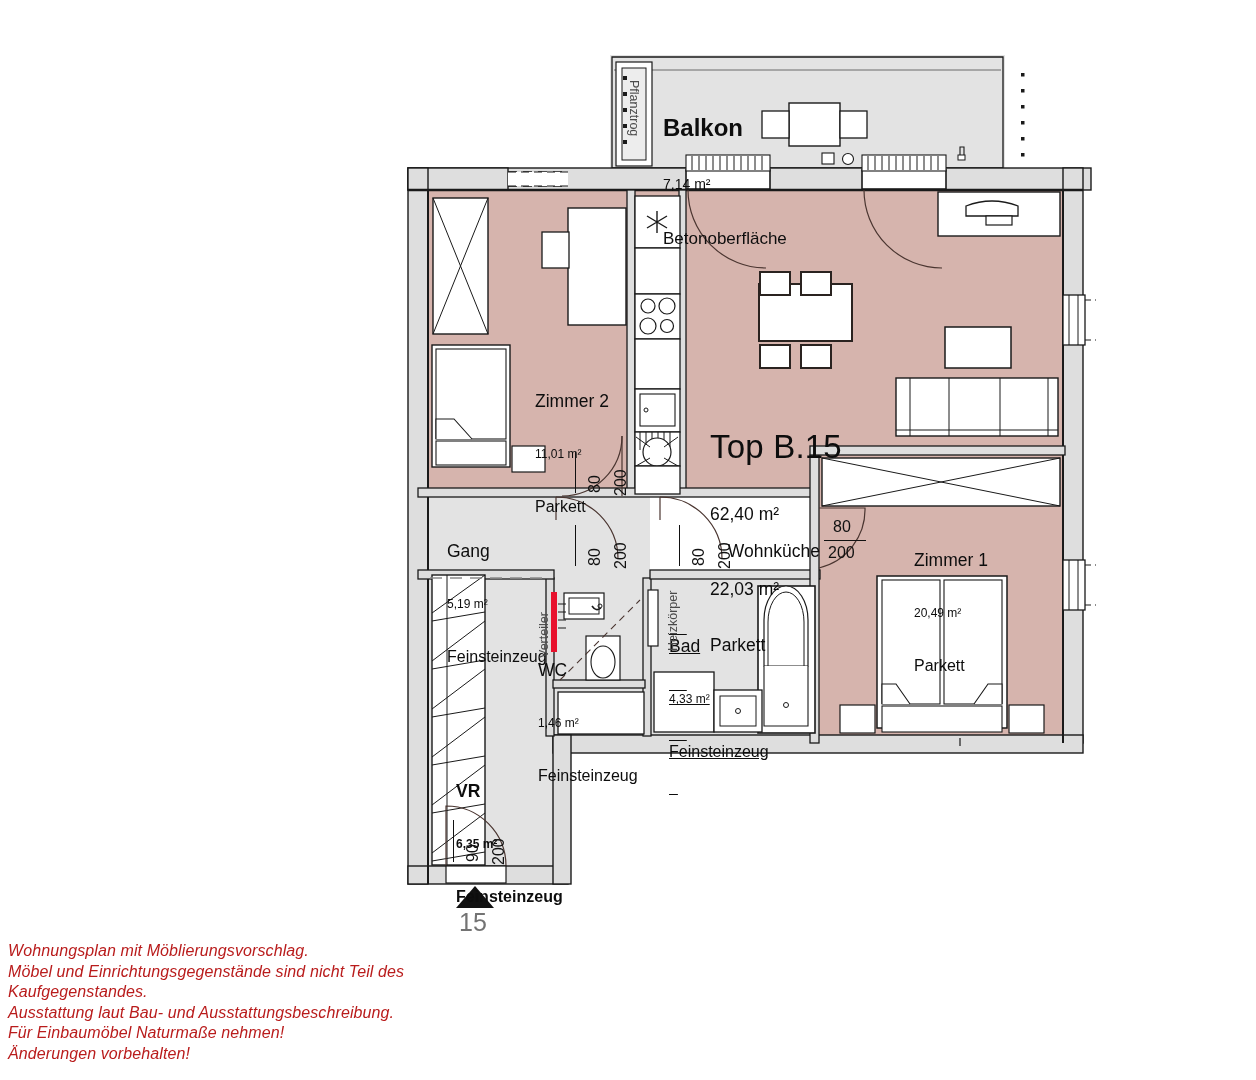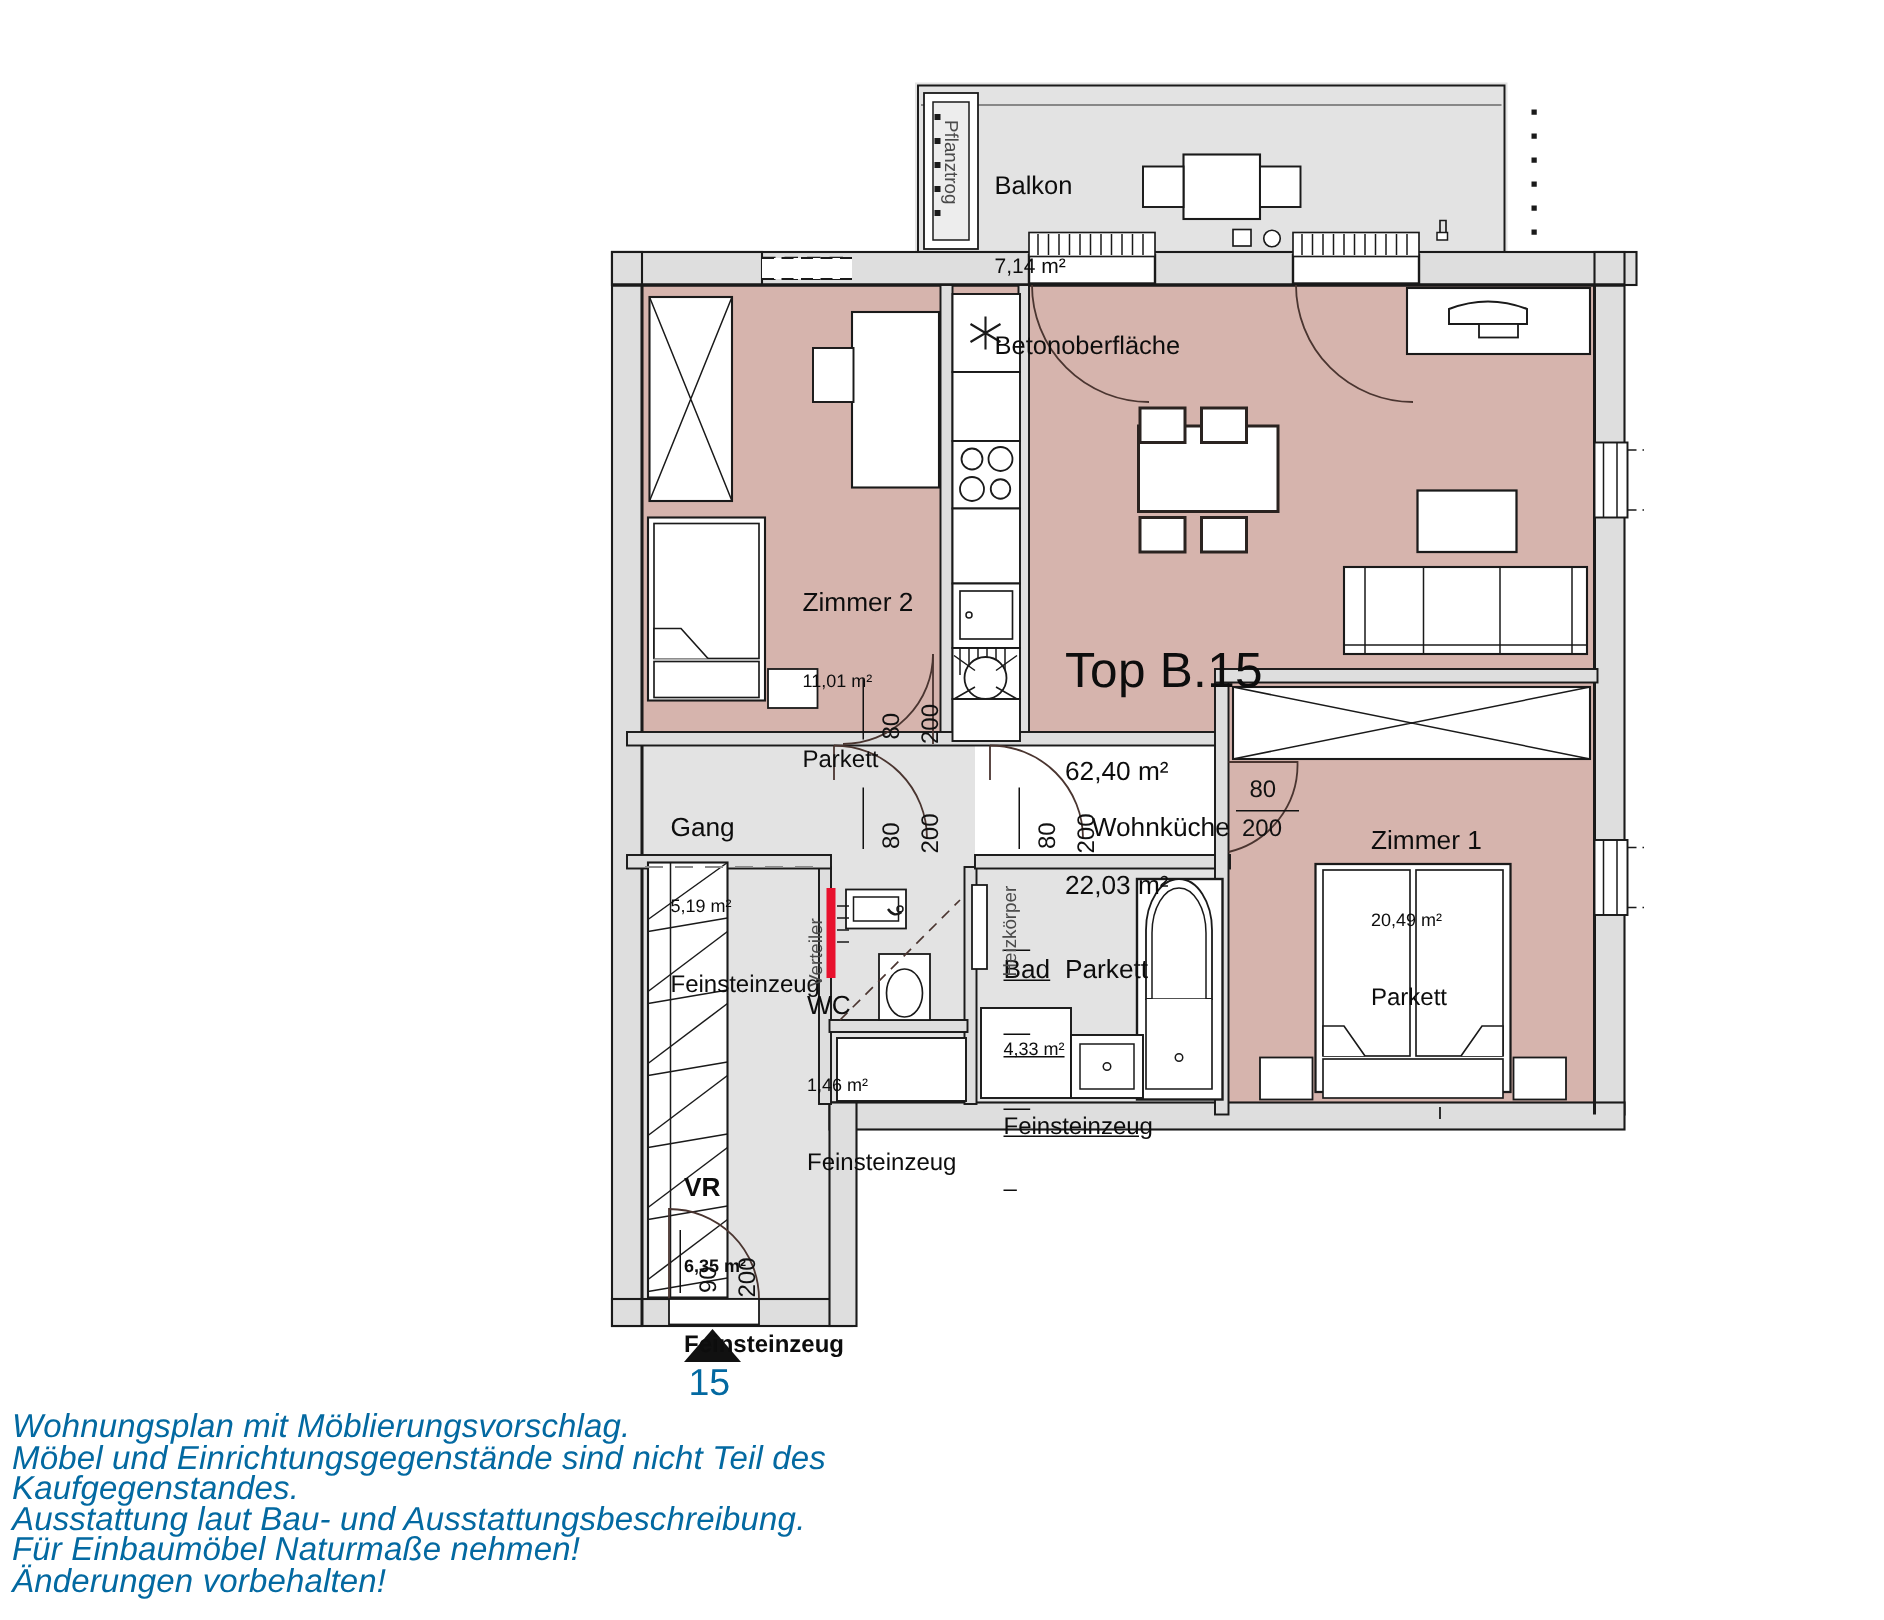--- a/index.html
+++ b/index.html
@@ -7,42 +7,42 @@
     width:1256px;height:1080px;position:relative;overflow:hidden;
     font-family:"Liberation Sans", sans-serif;
     color:#1a1a1a;
   }
   #plan-root{position:absolute;inset:0;}
   svg#floorplan{position:absolute;left:0;top:0;width:1256px;height:1080px;display:block;}
 
   .disclaimer{
     position:absolute;left:8px;top:941px;width:640px;
     font-family:"Liberation Sans", sans-serif;
-    font-style:italic;font-size:22px;line-height:20.6px;
-    color:#0369a1;white-space:pre-line;letter-spacing:.1px;
+    font-style:italic;font-size:16px;line-height:20.6px;
+    color:#b91c1c;white-space:pre-line;letter-spacing:.1px;
   }
   .room-label{
     position:absolute;
     font-family:"Liberation Sans", sans-serif;
     color:#0d0d0d;
     line-height:1.13;
     white-space:pre;
     pointer-events:none;
   }
   .room-label .rl-name{display:block;}
   .room-label .rl-area{display:block;}
   .room-label .rl-floor{display:block;}
 
   
   .lbl-top .rl-name{font-size:33px;letter-spacing:.2px;margin-bottom:3px;}
   .lbl-top .rl-area,.lbl-top .rl-floor,.lbl-top .rl-sub{font-size:17.5px;}
   .lbl-std .rl-name{font-size:17.5px;}
   .lbl-std .rl-area{font-size:12px;}
   .lbl-std .rl-floor{font-size:16px;}
-  .lbl-bal .rl-name{font-size:17px;}
+  .lbl-bal .rl-name{font-size:24px;font-weight:bold;}
   .lbl-bal .rl-area{font-size:14px;}
   .lbl-bal .rl-floor{font-size:17px;}
 
   .vert-text{
     position:absolute;
     font-family:"Liberation Sans", sans-serif;
     font-size:12.5px;color:#4a4a4a;
     transform-origin:left top;
     white-space:nowrap;
     pointer-events:none;
@@ -51,21 +51,21 @@
     position:absolute;
     font-family:"Liberation Sans", sans-serif;
     font-size:16px;color:#111;
     white-space:nowrap;pointer-events:none;
   }
   .door-dim.rot{transform:rotate(-90deg);transform-origin:left top;}
 
   .entry-num{
     position:absolute;
     font-family:"Liberation Sans", sans-serif;
-    font-size:25px;color:#0369a1;font-weight:400;
+    font-size:25px;color:#737373;font-weight:400;
     pointer-events:none;
   }
 </style>
 </head>
 <body>
 
 <div id="plan-root">
 
   <svg id="floorplan" viewBox="0 0 1256 1080">
     <defs>

